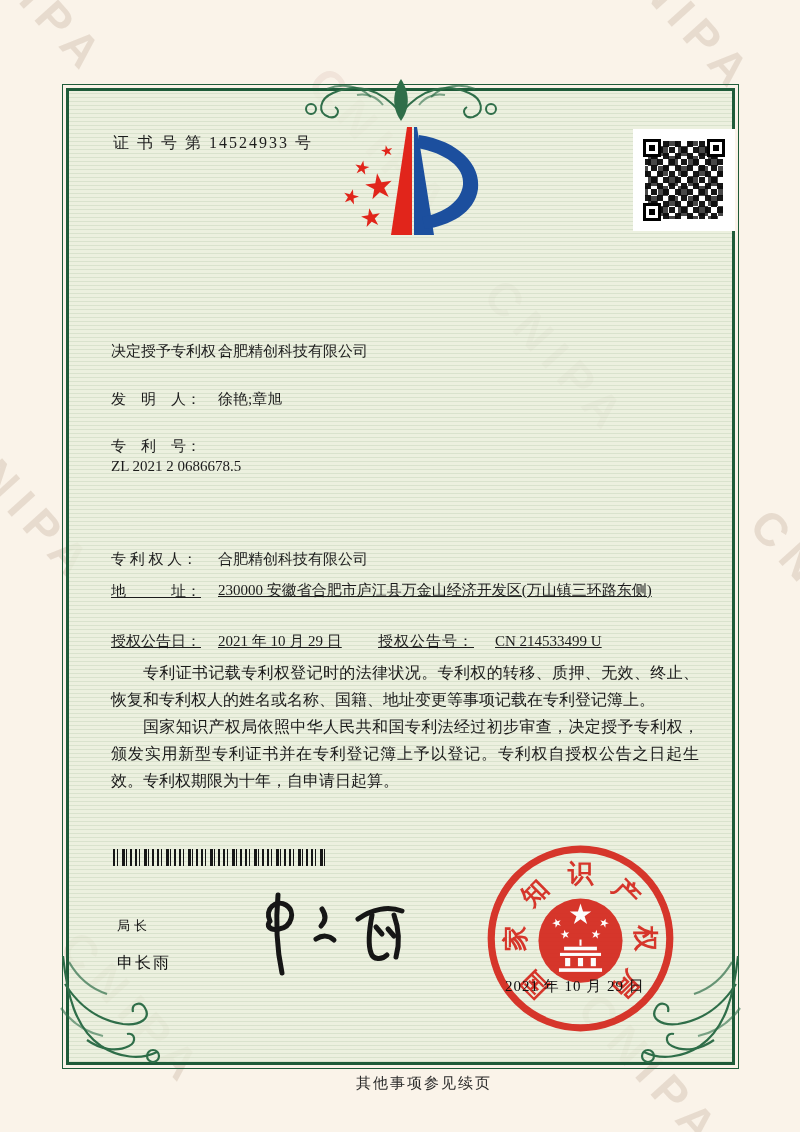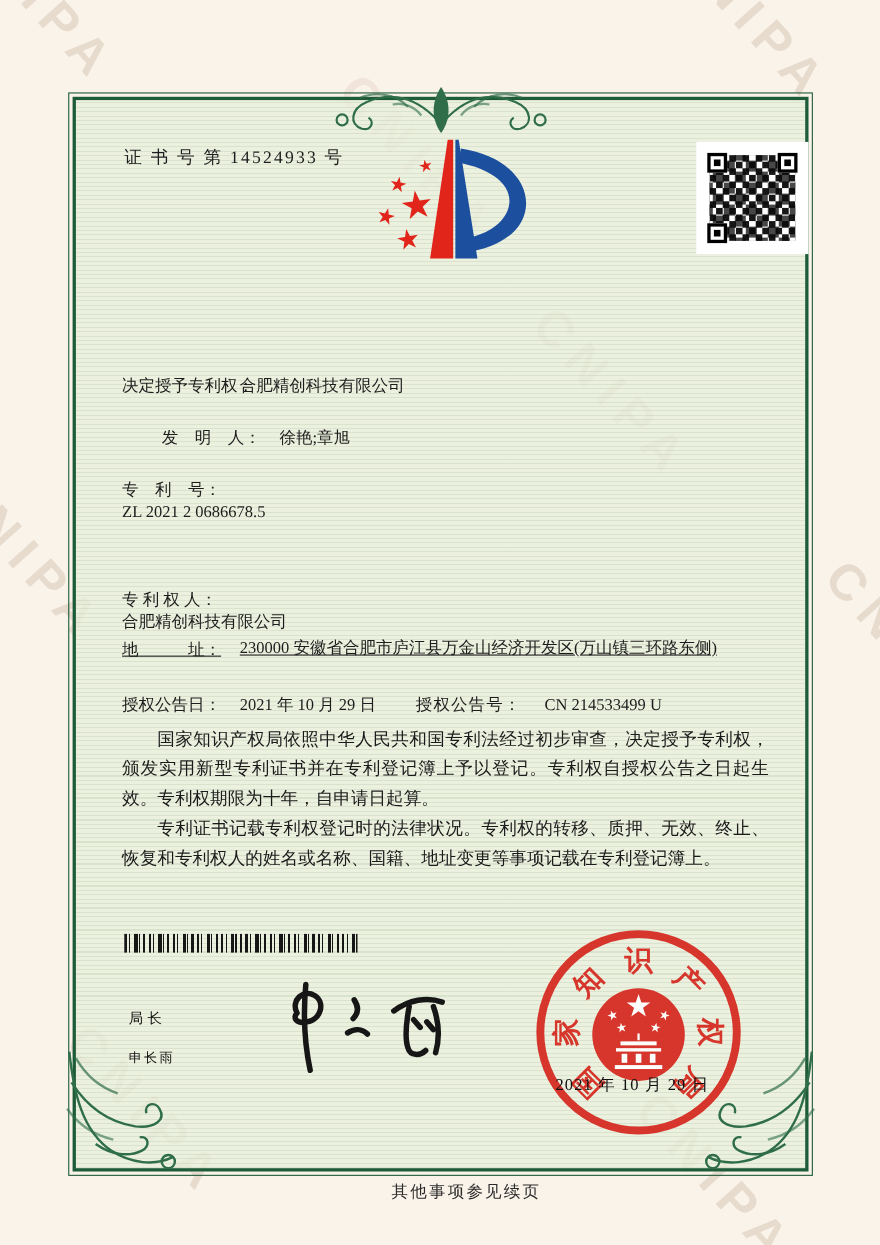--- a/index.html
+++ b/index.html
@@ -63,24 +63,24 @@
   .title{
     position:absolute;left:0;top:150px;width:100%;
     text-align:center;font-size:37px;font-weight:bold;
     letter-spacing:7px;color:#111;
   }
 
   
   .row{position:absolute;left:42px;font-size:15px;display:flex;line-height:20px;color:#1c1c1c;}
   .row .lbl{width:107px;flex:none;white-space:pre;}
   .row .val{white-space:pre-wrap;}
-  .r1{top:250px;} .r2{top:298px;margin-left:36px;} .r3{top:345px;flex-direction:column;}
-  .r4{top:395px;} .r5{top:445px;flex-direction:column;}
+  .r1{top:250px;} .r2{top:298px;} .r3{top:345px;flex-direction:column;}
+  .r4{top:395px;} .r5{top:458px;}
   .r6{top:490px;text-decoration:underline;} .r6 .val{width:450px;line-height:29px;margin-top:-5px;}
-  .r7{top:540px;width:600px;}
+  .r7{top:540px;width:600px;text-decoration:underline;}
   .r7 .val1{width:160px;flex:none;}
   .r7 .lbl2{width:117px;flex:none;letter-spacing:1px;}
 
   
   .body-text{
     position:absolute;left:42px;top:568px;width:588px;
     font-size:16px;line-height:27px;color:#1a1a1a;
   }
   .body-text p{margin:0;text-indent:2em;text-align:justify;}
 
@@ -90,21 +90,21 @@
     background-image:repeating-linear-gradient(90deg,
       #161616 0 2px, transparent 2px 4px,
       #161616 4px 5px, transparent 5px 9px,
       #161616 9px 12px, transparent 12px 13px,
       #161616 13px 14px, transparent 14px 17px,
       #161616 17px 19px, transparent 19px 22px);
   }
 
   
   .sig-title{position:absolute;left:48px;top:826px;font-size:13px;letter-spacing:4px;color:#111;}
-  .sig-name{position:absolute;left:48px;top:862px;font-size:12px;letter-spacing:2px;color:#111;}
+  .sig-name{position:absolute;left:48px;top:862px;font-size:16px;letter-spacing:2px;color:#111;}
   .signature{position:absolute;left:155px;top:796px;width:215px;height:95px;}
 
   
   .seal{position:absolute;left:414px;top:750px;width:195px;height:195px;opacity:.93;}
   .seal-date{
     position:absolute;left:436px;top:886px;width:170px;
     font-size:15px;letter-spacing:1px;color:#101010;z-index:5;
   }
 
   
@@ -214,22 +214,22 @@
       <span class="val">230000 安徽省合肥市庐江县万金山经济开发区(万山镇三环路东侧)</span>
     </div>
     <div class="row r7">
       <span class="lbl">授权公告日：</span>
       <span class="val1">2021 年 10 月 29 日</span>
       <span class="lbl2">授权公告号：</span>
       <span class="val2">CN 214533499 U</span>
     </div>
 
     <div class="body-text">
+      <p>专利证书记载专利权登记时的法律状况。专利权的转移、质押、无效、终止、恢复和专利权人的姓名或名称、国籍、地址变更等事项记载在专利登记簿上。</p>
       <p>国家知识产权局依照中华人民共和国专利法经过初步审查，决定授予专利权，颁发实用新型专利证书并在专利登记簿上予以登记。专利权自授权公告之日起生效。专利权期限为十年，自申请日起算。</p>
-      <p>专利证书记载专利权登记时的法律状况。专利权的转移、质押、无效、终止、恢复和专利权人的姓名或名称、国籍、地址变更等事项记载在专利登记簿上。</p>
     </div>
 
     <div class="barcode"></div>
 
     <div class="sig-title">局长</div>
     <div class="sig-name">申长雨</div>
 
     <svg class="signature" viewBox="0 0 215 95">
       <g fill="none" stroke="#161616" stroke-width="5" stroke-linecap="round" stroke-linejoin="round">
         <path d="M46,34 C40,22 52,12 62,18 C72,24 68,40 55,42 C45,44 42,38 46,34"></path>

